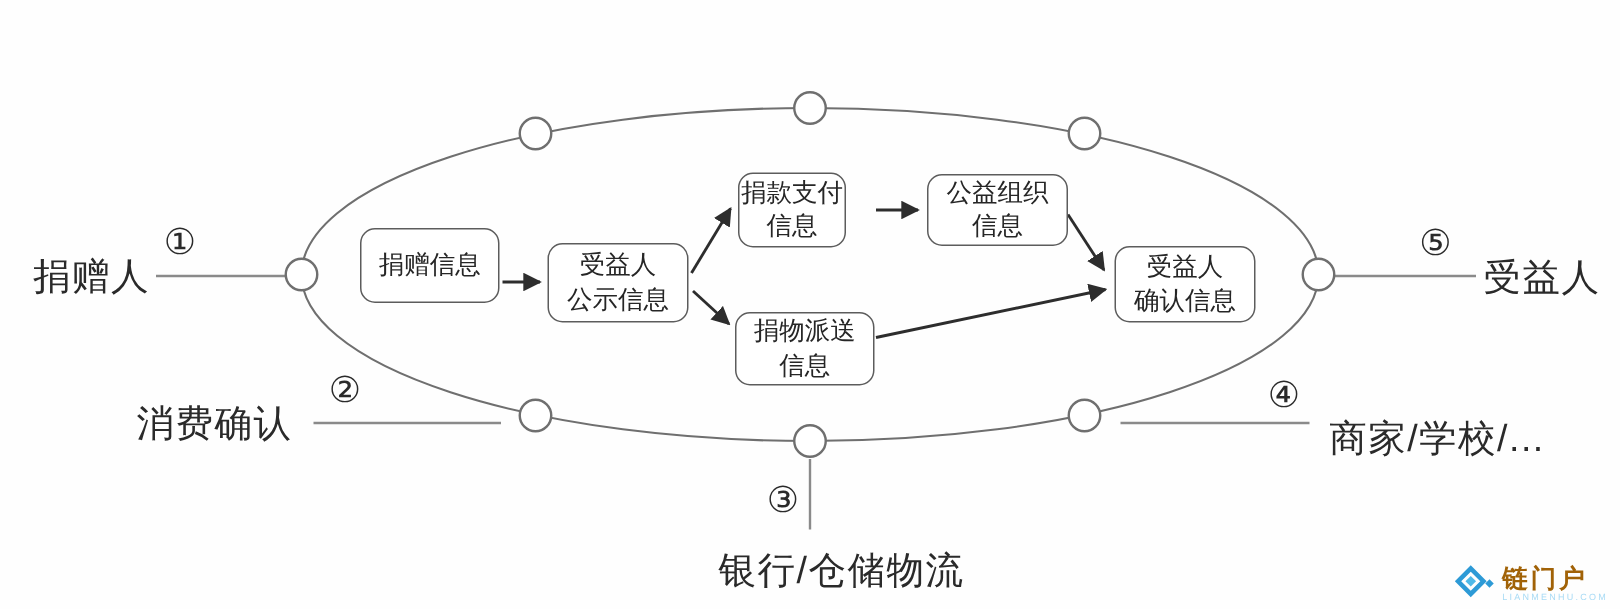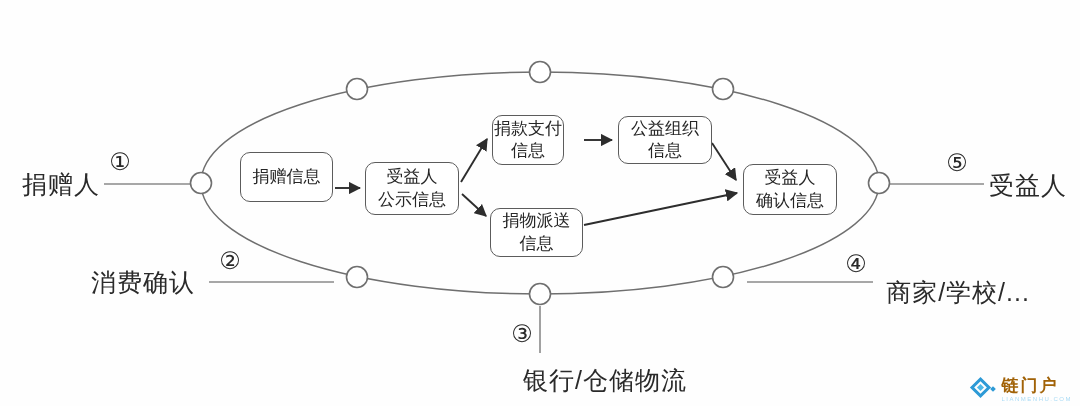--- a/index.html
+++ b/index.html
@@ -137,21 +137,21 @@
     <line x1="335" y1="188" x2="360" y2="188" stroke="#2d2d2d" stroke-width="1.9" marker-end="url(#arrowhead)"></line>
     <line x1="461" y1="182" x2="487" y2="139" stroke="#2d2d2d" stroke-width="1.9" marker-end="url(#arrowhead)"></line>
     <line x1="462" y1="194" x2="486" y2="216" stroke="#2d2d2d" stroke-width="1.9" marker-end="url(#arrowhead)"></line>
     <line x1="584" y1="140" x2="612" y2="140" stroke="#2d2d2d" stroke-width="1.9" marker-end="url(#arrowhead)"></line>
     <line x1="712" y1="143" x2="736" y2="180" stroke="#2d2d2d" stroke-width="1.9" marker-end="url(#arrowhead)"></line>
     <line x1="584" y1="225" x2="737" y2="193" stroke="#2d2d2d" stroke-width="1.9" marker-end="url(#arrowhead)"></line>
   </svg>
 
   <div class="lbl" style="left:61px;  top:184px;">捐赠人</div>
   <div class="lbl" style="left:143px; top:282px;">消费确认</div>
-  <div class="lbl" style="left:561px; top:380px;margin-left:44px;">银行/仓储物流</div>
+  <div class="lbl" style="left:561px; top:380px;">银行/仓储物流</div>
   <div class="lbl" style="left:958px; top:292px;">商家/学校/...</div>
   <div class="lbl" style="left:1028px;top:185px;">受益人</div>
 
   <div class="step" style="left:120px; top:162px;">①</div>
   <div class="step" style="left:230px; top:261px;">②</div>
   <div class="step" style="left:522px; top:334px;">③</div>
   <div class="step" style="left:856px; top:264px;">④</div>
   <div class="step" style="left:957px; top:163px;">⑤</div>
 
   <div class="box" style="left:240px; top:152px; width:93px; height:50px;">捐赠信息</div>

